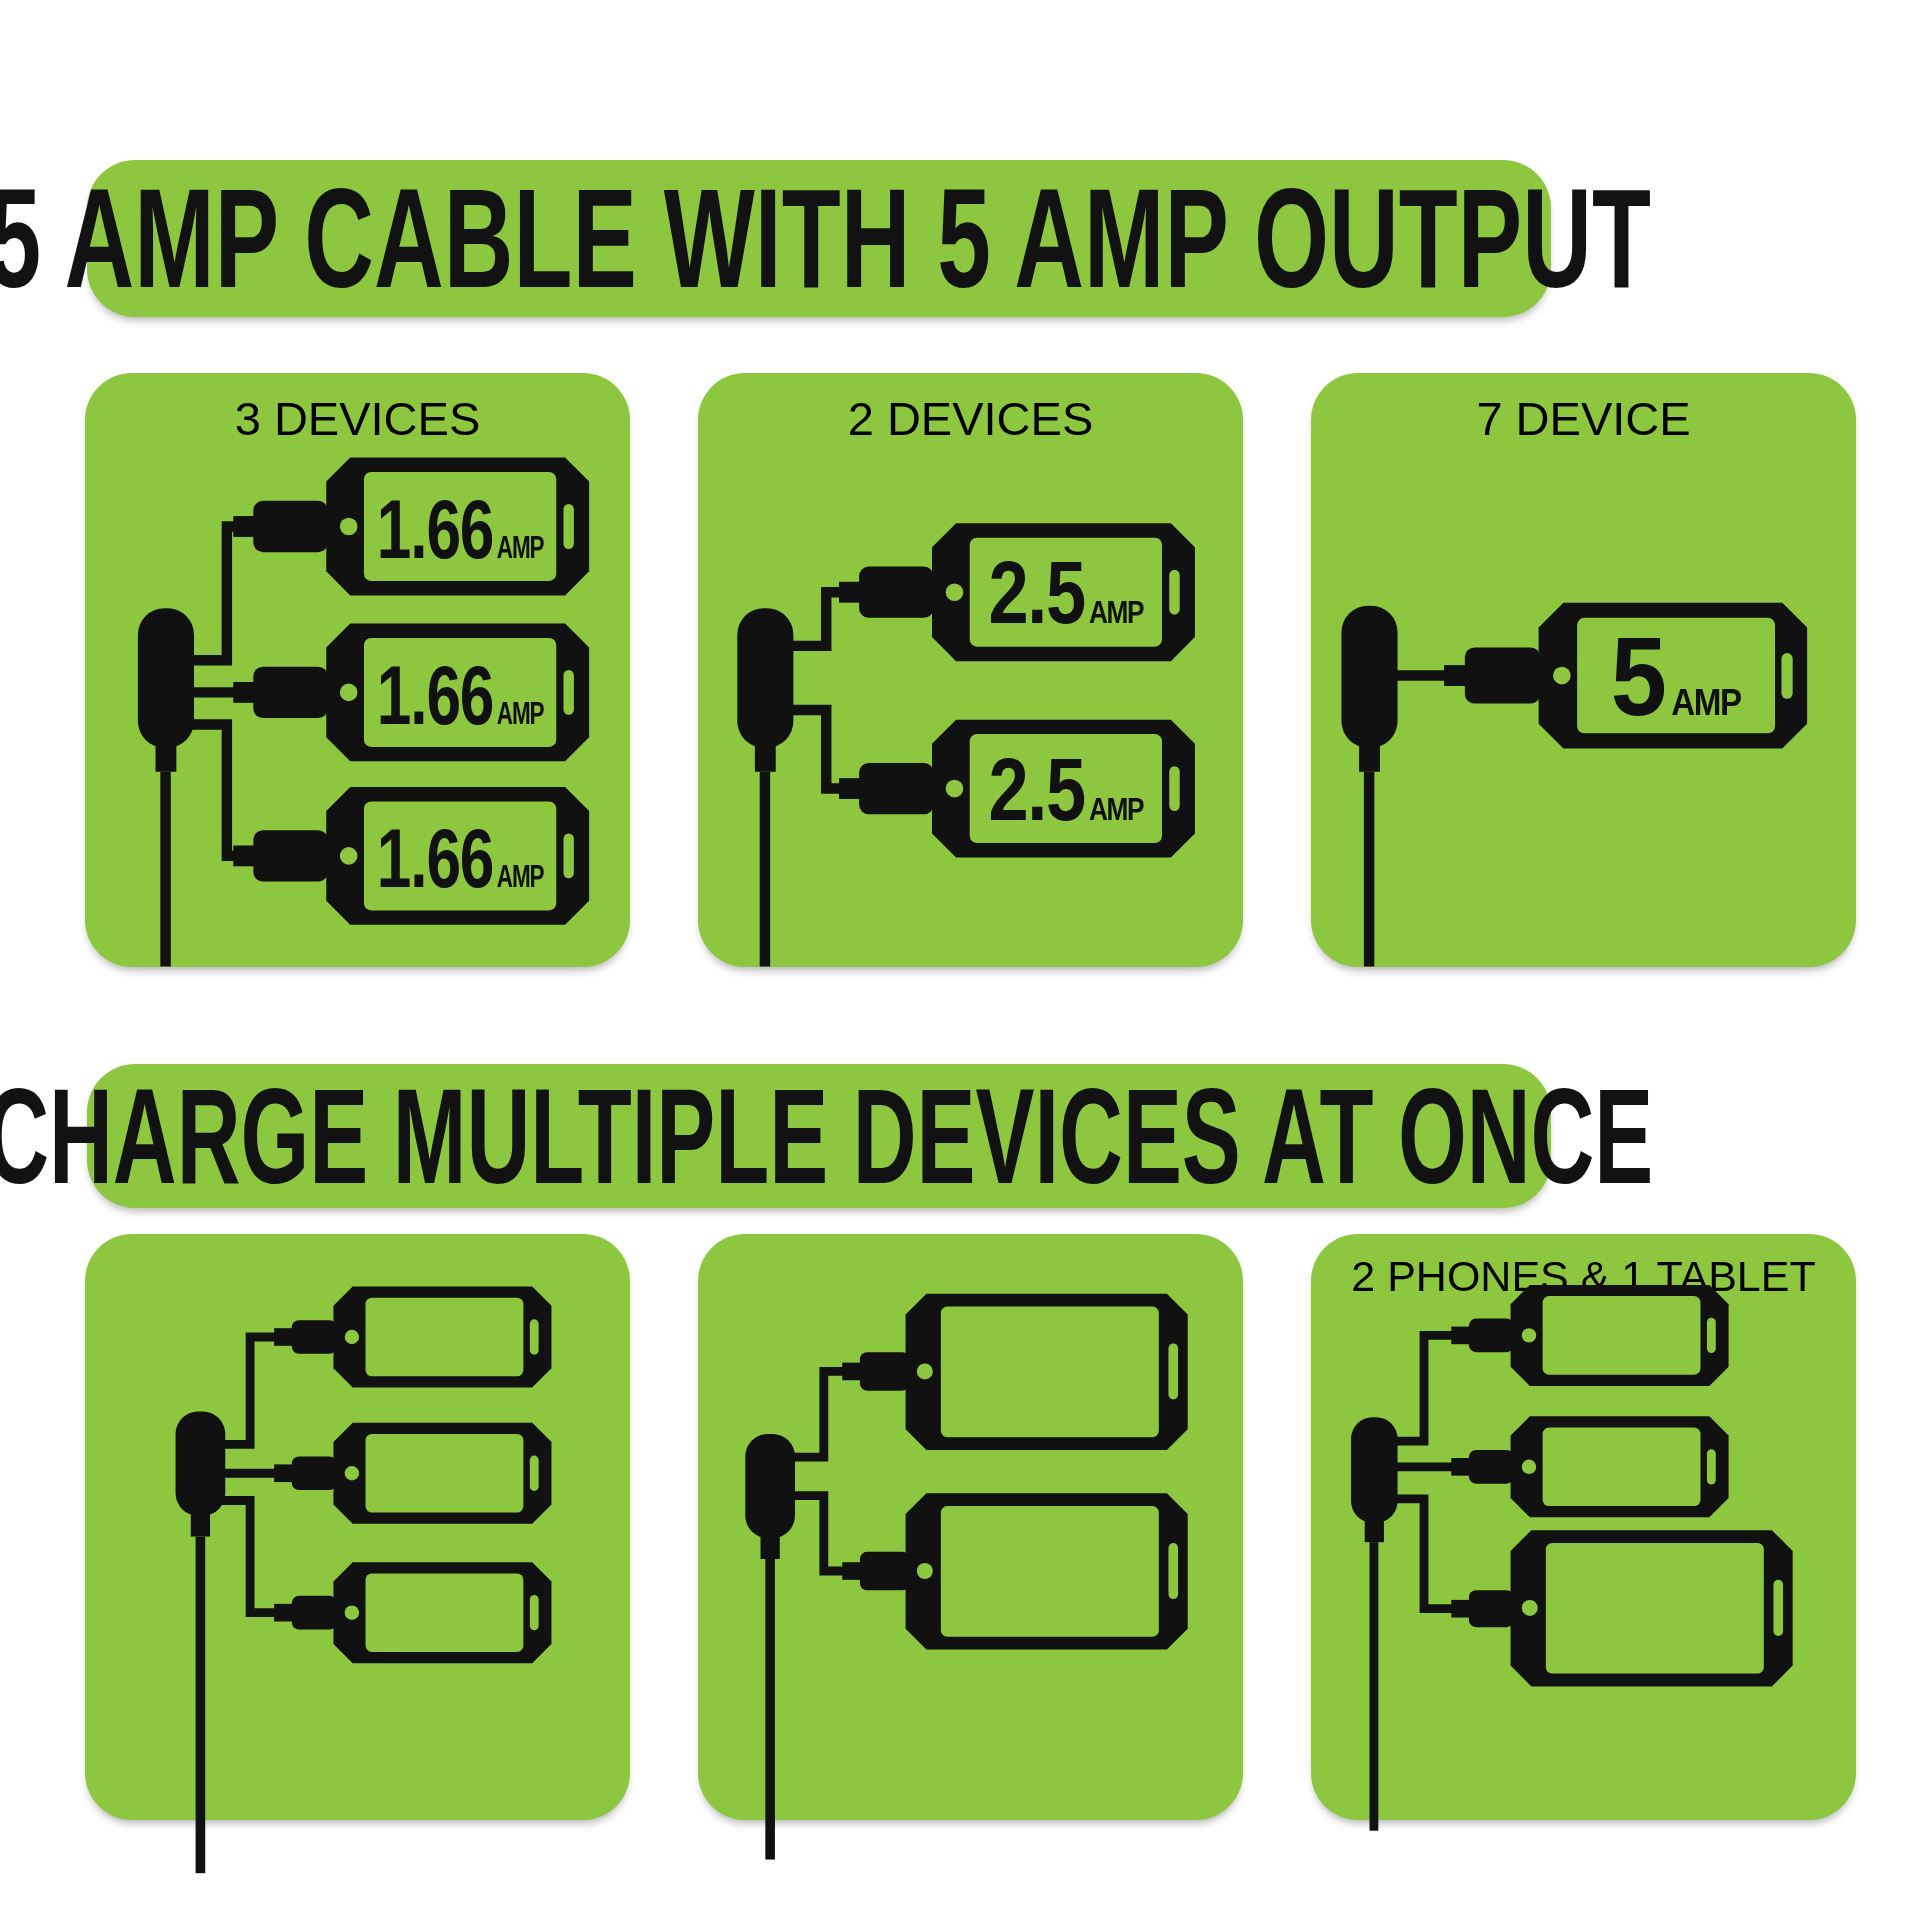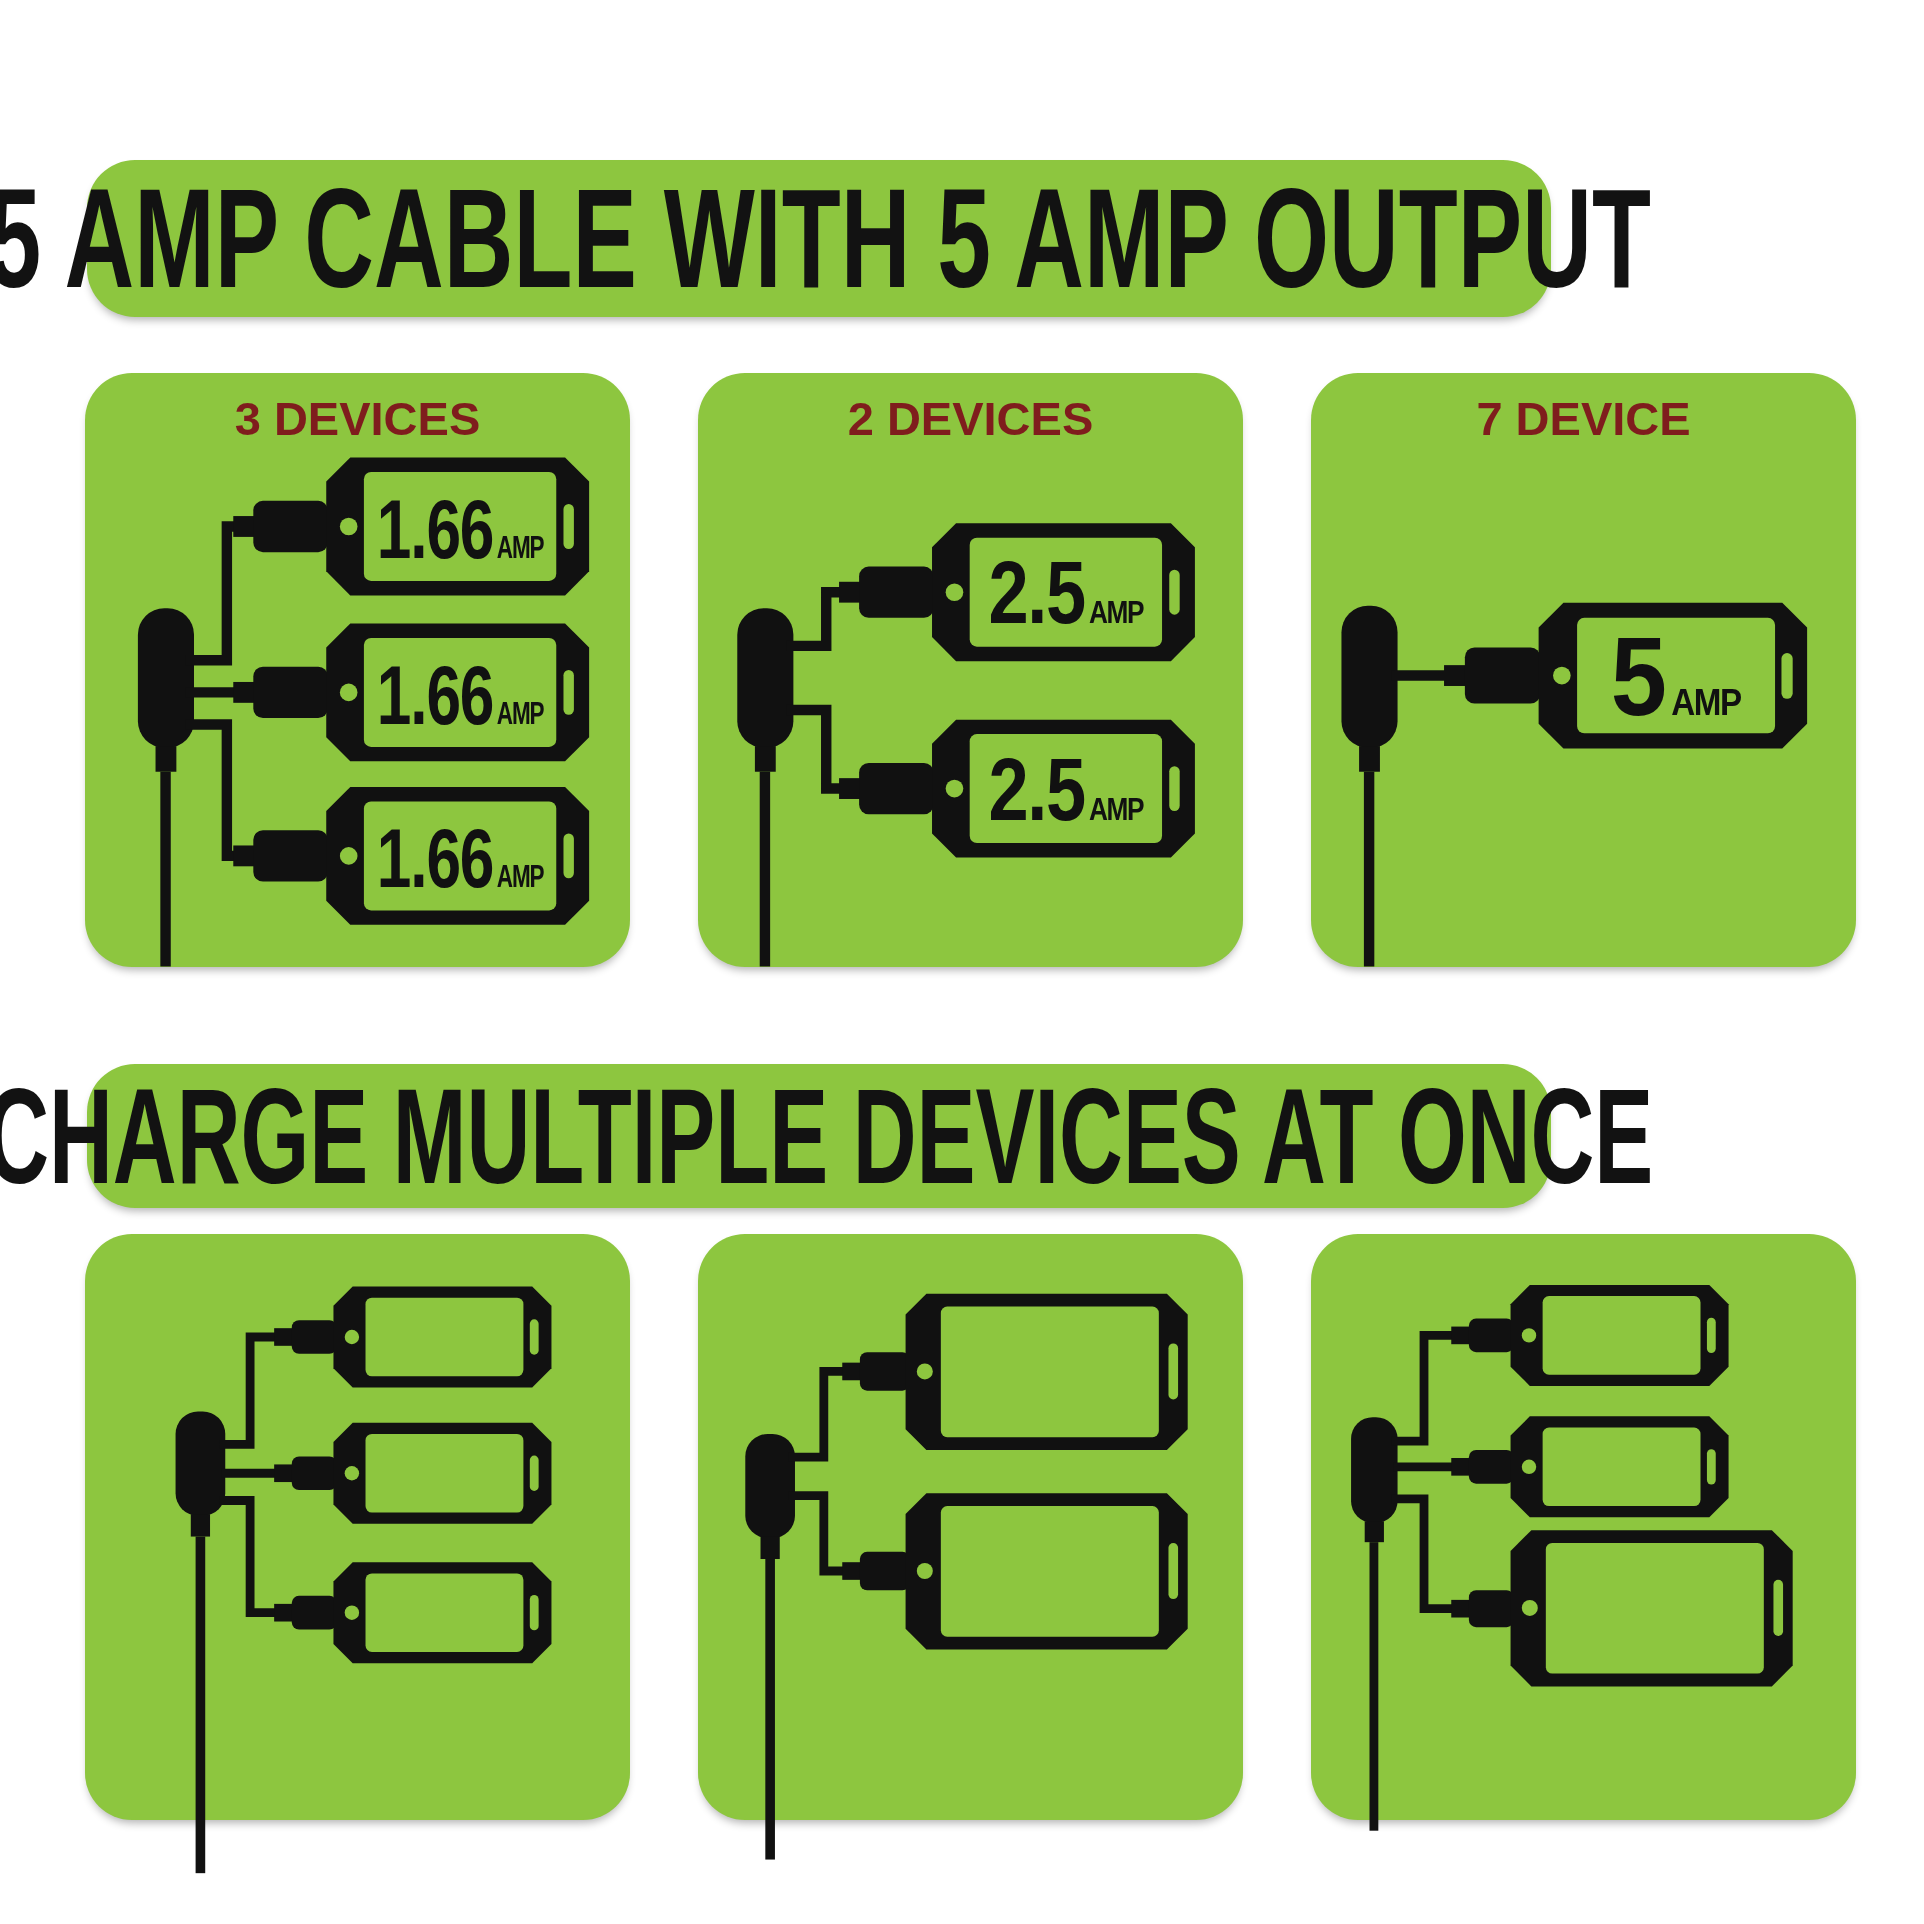--- a/index.html
+++ b/index.html
@@ -35,21 +35,21 @@
   .banner-mid-text{font-size:136px;transform:scaleX(0.650);}
   .panel{
     width:545px;height:594px;
     border-radius:47px;
   }
   .row2{height:586px;}
   .panel-title{
     position:absolute;top:17.6px;left:0;right:0;
     margin:0;
     text-align:center;
-    font-size:47px;font-weight:bold;color:#7f1d1d;
+    font-size:47px;font-weight:normal;color:#000000;
     letter-spacing:0;
   }
   .panel-title.long{font-size:43px;}
   .diagram{
     position:absolute;left:0;top:0;
     width:545px;height:650px;
     overflow:visible;
   }
   .ink{fill:var(--ink);}
   .scr{fill:var(--green);}
@@ -276,20 +276,21 @@
       <g transform="translate(259,323)">
         <path class="ink" d="M26 0 H326 L352 26 V169 L326 195 H26 L0 169 V26 Z"></path>
         <rect class="scr" x="44" y="16" width="272" height="163" rx="8"></rect>
         <circle class="scr" cx="24" cy="97" r="10"></circle>
         <rect class="scr" x="328" y="62" width="12" height="70" rx="6"></rect>
       </g>
     </svg>
   </section>
 
   <section class="green-block panel row2" style="left:1311px;top:1234px;">
+    <h2 class="panel-title long">2 PHONES &amp; 1 TABLET</h2>
     <svg class="diagram" viewBox="0 0 680 810">
       <g>
         <rect class="ink" x="50" y="228" width="58" height="132" rx="27"></rect>
         <rect class="ink" x="67" y="358" width="24" height="26"></rect>
         <rect class="ink" x="73" y="384" width="11" height="360"></rect>
       </g>
       <g class="wire w11">
         <path d="M100 258 H141 V126 H177"></path>
         <path d="M103 290 H177"></path>
         <path d="M100 330 H141 V467 H177"></path>

